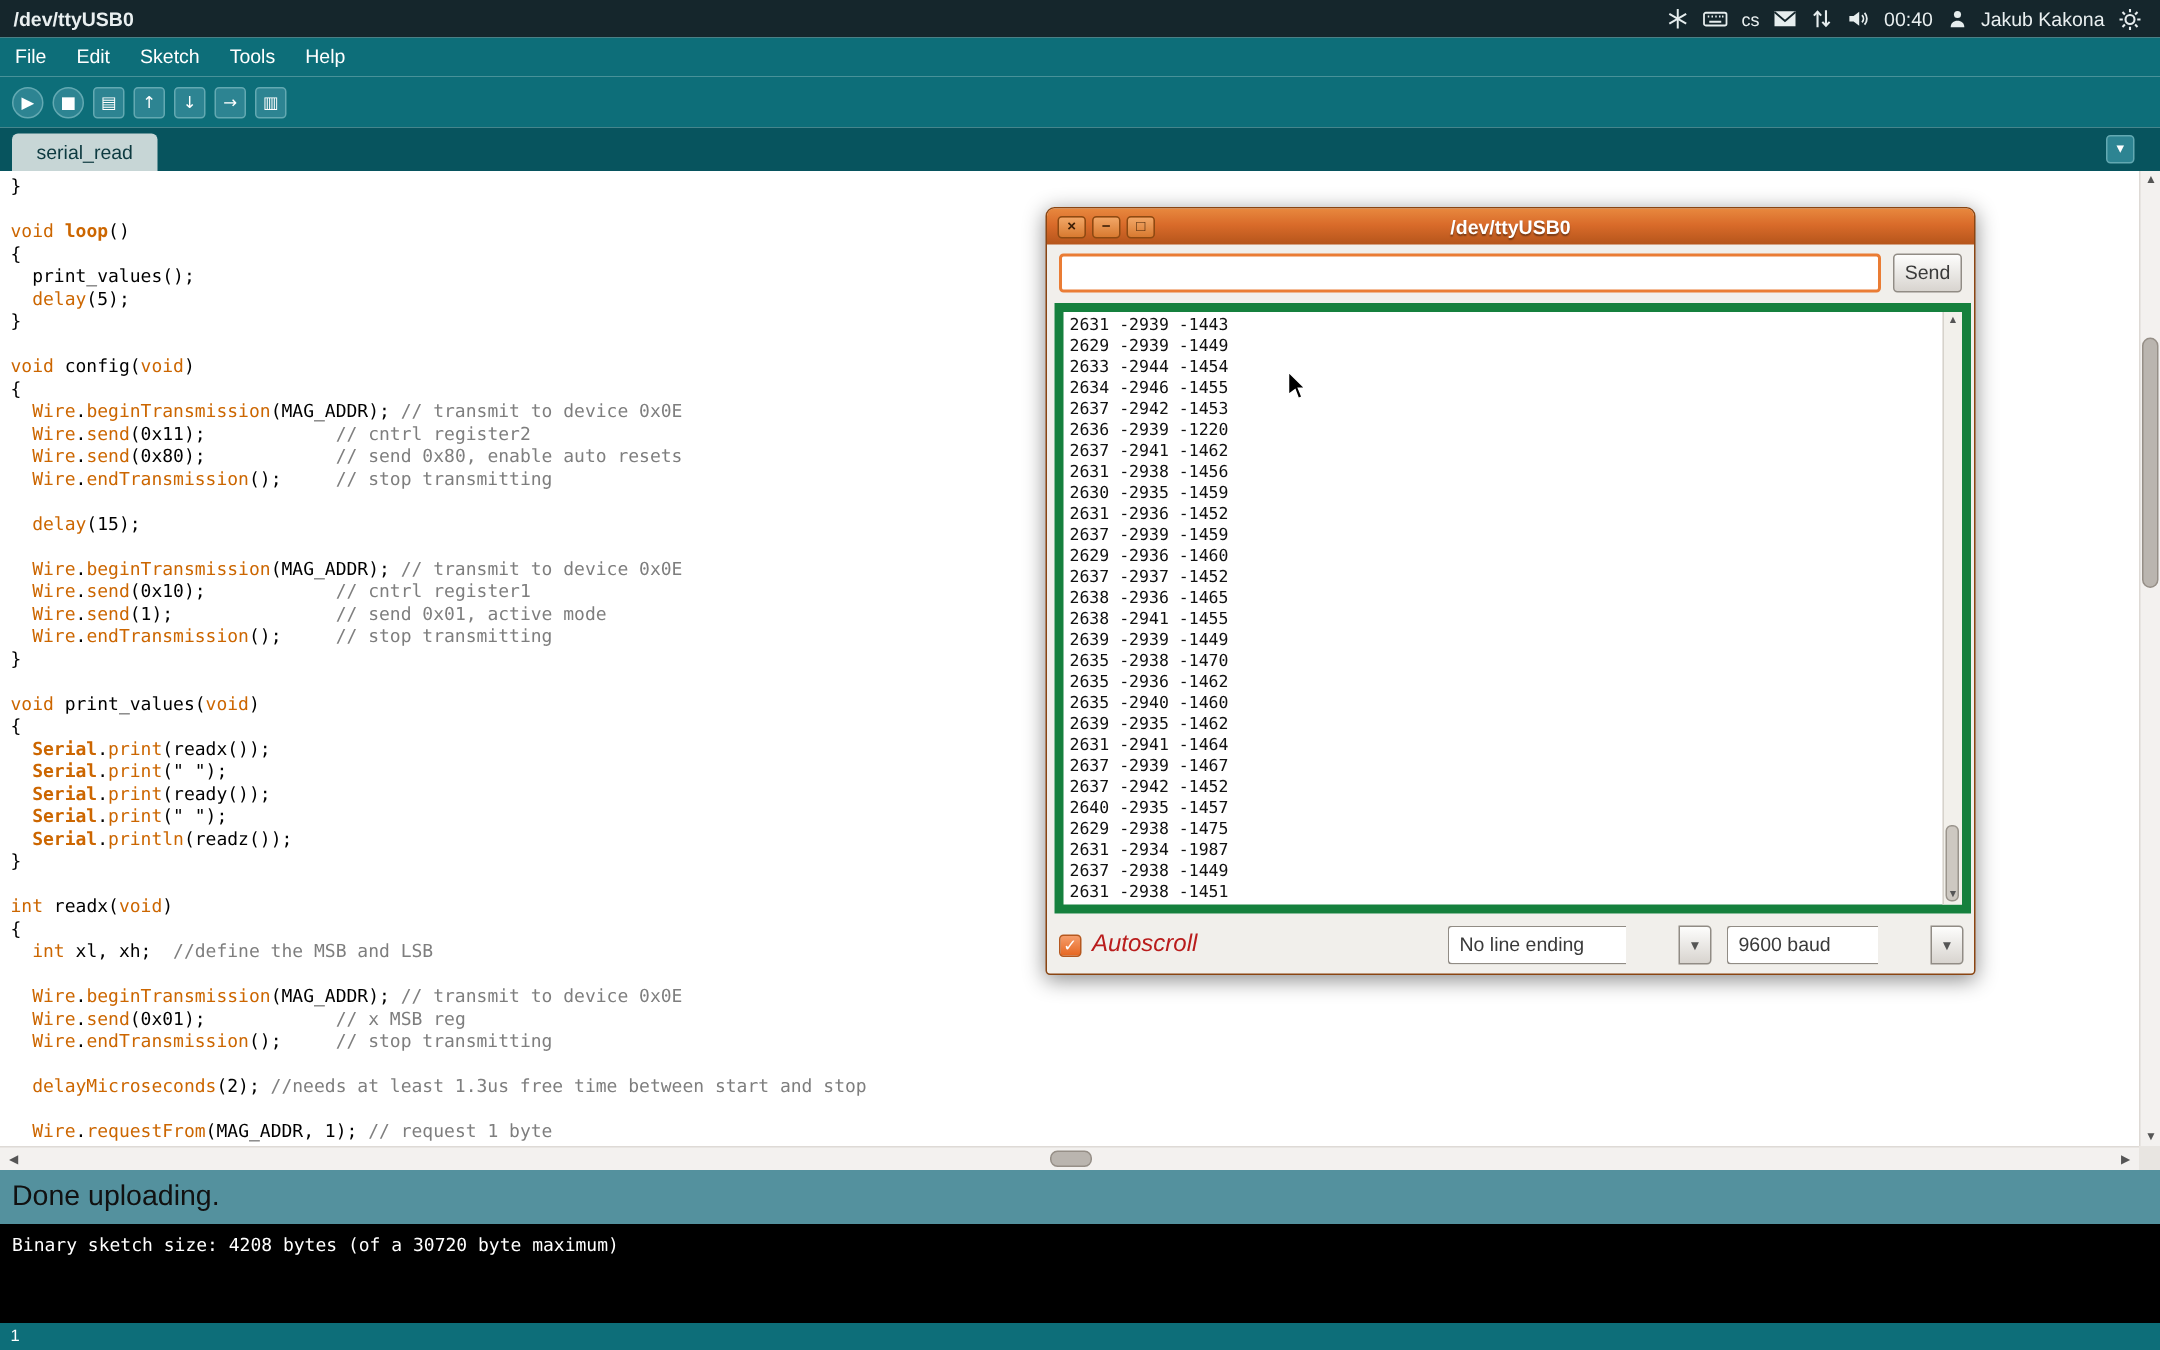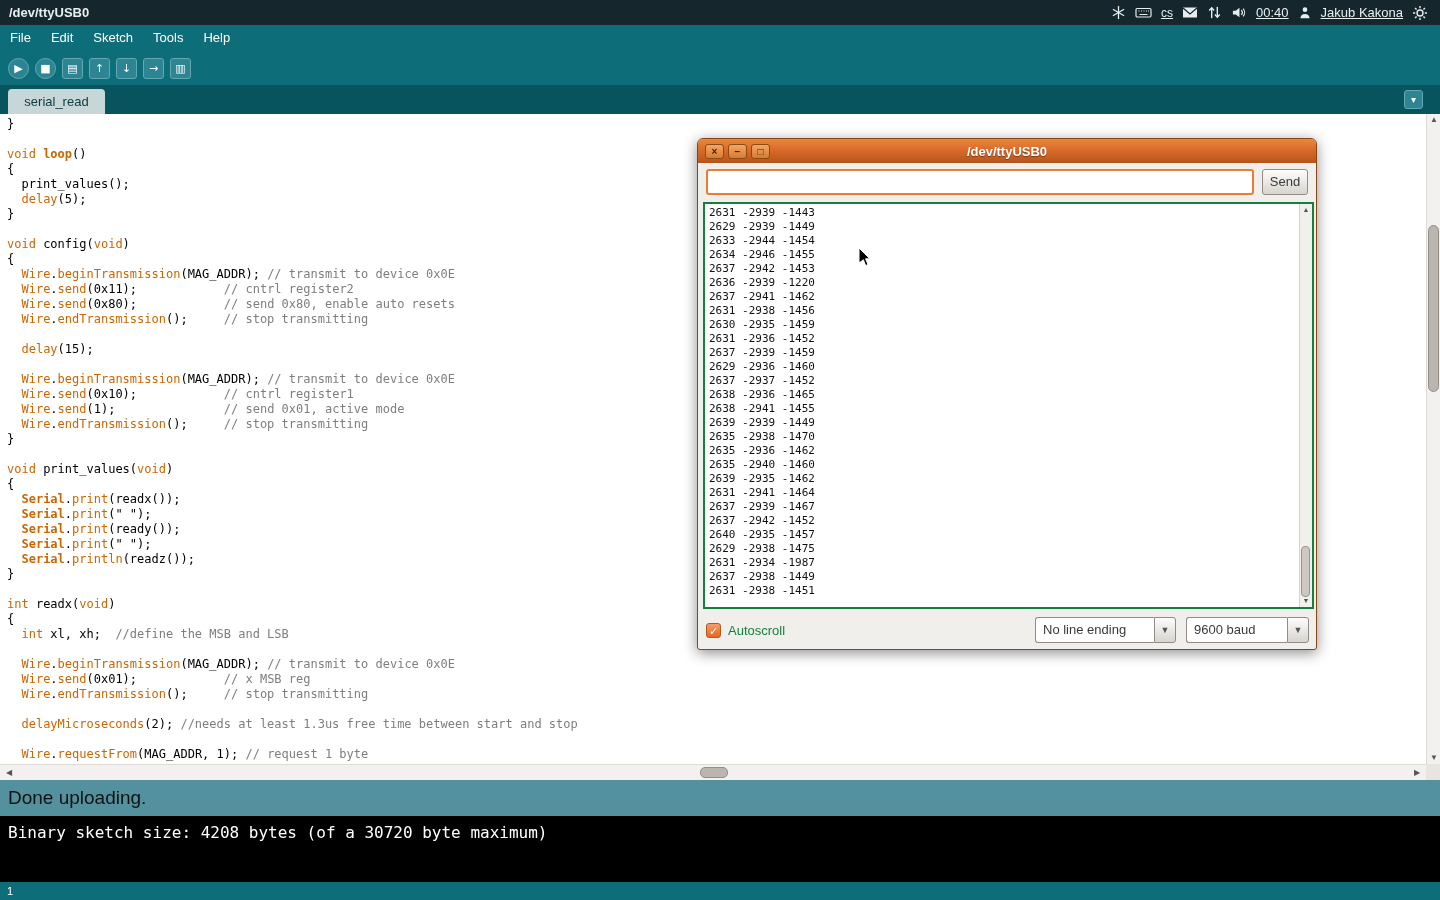--- a/index.html
+++ b/index.html
@@ -10,21 +10,21 @@
   }
   body { font-family:"Liberation Sans","DejaVu Sans",sans-serif; background:#333; }
   #screen{ position:relative; width:1440px; height:900px; background:#fff; overflow:hidden; }
 
   
   .top-panel{ position:absolute; left:0; top:0; width:1440px; height:25px; background:var(--panel-dark);
     display:flex; align-items:center; color:#e9eff0; font-size:13px; }
   .top-panel .app-title{ padding-left:9px; font-weight:bold; }
   .tray{ margin-left:auto; display:flex; align-items:center; gap:9px; padding-right:12px; }
   .tray svg{ display:block; }
-  .tray .txt{ font-size:13px;text-decoration:underline; }
+  .tray .txt{ font-size:13px; }
   .tray .small{ font-size:12px; }
 
   
   .menu-bar{ position:absolute; left:0; top:25px; width:1440px; height:26px; background:var(--teal);
     display:flex; align-items:center; color:#fff; font-size:13px; }
   .menu-item{ padding:0 10px; line-height:26px; cursor:default; }
   .toolbar{ position:absolute; left:0; top:51px; width:1440px; height:34px; background:var(--teal);
     display:flex; align-items:center; gap:6px; padding-left:8px; }
   .tb-btn{ width:21px; height:21px; background:var(--btn-teal); border:1px solid var(--btn-teal-border);
     color:#fff; font-size:11px; line-height:19px; text-align:center; font-family:"DejaVu Sans",sans-serif; }
@@ -56,55 +56,55 @@
   .hscroll .arrow{ position:absolute; top:0; width:14px; height:16px; color:#555; font-size:8px; text-align:center; line-height:16px;}
   .hscroll .left{ left:2px; } .hscroll .right{ right:2px; }
   .hscroll .thumb{ position:absolute; left:700px; top:2px; width:28px; height:11px; background:#bab5af;
     border:1px solid #968f87; border-radius:5px; }
   .scroll-corner{ position:absolute; right:0; top:764px; width:14px; height:16px; background:#e8e5e1; }
 
   
   .status-bar{ position:absolute; left:0; top:780px; width:1440px; height:36px; background:var(--status-teal);
     color:#111; font-size:19px; line-height:36px; padding-left:8px; }
   .console{ position:absolute; left:0; top:816px; width:1440px; height:66px; background:#000; color:#fff;
-    font-family:"DejaVu Sans Mono","Liberation Mono",monospace; font-size:16px; padding:7px 8px; }
+    font-family:"DejaVu Sans Mono","Liberation Mono",monospace; font-size:12px; padding:7px 8px; }
   .footer-strip{ position:absolute; left:0; top:882px; width:1440px; height:18px; background:var(--teal);
     color:#fff; font-size:11px; line-height:18px; padding-left:7px; }
 
   
   .serial-win{ position:absolute; left:697px; top:138px; width:620px; height:512px; background:var(--gtk-bg);
     border:1px solid #8a4512; border-radius:6px 6px 3px 3px; box-shadow:0 3px 14px rgba(0,0,0,.45); z-index:10; }
   .titlebar{ position:absolute; left:0; top:0; right:0; height:24px; border-radius:5px 5px 0 0;
     background:linear-gradient(#e8883e, var(--win-orange) 45%, var(--win-orange-dark)); display:flex; align-items:center; }
   .titlebar .title{ position:absolute; left:0; right:0; text-align:center; color:#fff; font-weight:bold; font-size:13px;
     text-shadow:0 1px 1px rgba(0,0,0,.4); }
   .win-btns{ display:flex; gap:4px; padding-left:7px; z-index:2; }
   .win-btn{ width:19px; height:15px; border-radius:3px; background:linear-gradient(#f2a767,#d87a30);
     border:1px solid #8d4a12; color:#3c1e06; font-size:10px; line-height:13px; text-align:center; font-weight:bold; }
   .input-row{ position:absolute; left:8px; right:8px; top:30px; height:27px; display:flex; gap:8px; }
   .serial-input{ flex:1; height:26px; border:2px solid #ea7c34; border-radius:3px; background:#fff; outline:none;
     font-size:13px; padding:0 5px; }
   .gtk-btn{ height:26px; background:linear-gradient(#fdfdfc,#d8d4cf); border:1px solid #918c85; border-radius:3px;
     color:#3a3a3a; font-size:13px; text-align:center; }
   .send-btn{ width:46px; line-height:24px; }
   .serial-output{ position:absolute; left:5px; top:63px; width:611px; height:407px; background:#fff;
-    border:2px solid #15803d; display:flex; }
+    border:6px solid #15803d; display:flex; }
   .serial-pre{ flex:1; overflow:hidden; padding:2px 4px; }
   .serial-line{ white-space:pre; font-family:"DejaVu Sans Mono","Liberation Mono",monospace; font-size:11px;
     line-height:14px; color:#111; }
   .out-sb{ position:relative; width:13px; background:#f2f0eb; border-left:1px solid #d6d2cb; }
   .out-sb .arrow{ position:absolute; left:0; width:12px; height:12px; color:#555; font-size:7px; text-align:center; line-height:12px; }
   .out-sb .up{ top:0; } .out-sb .down{ bottom:0; }
   .out-sb .thumb{ position:absolute; left:1px; top:342px; width:9px; height:51px; background:#cdc8c1;
     border:1px solid #9a948c; border-radius:4px; }
   .controls-row{ position:absolute; left:8px; right:7px; top:475px; height:32px; display:flex; align-items:center; }
   .checkbox{ width:15px; height:15px; border-radius:3px; background:linear-gradient(#f59d6b,#e66722);
     border:1px solid #b5581f; color:#fff; font-size:11px; line-height:14px; text-align:center; }
-  .cb-label{ font-size:13px; color:#15803d; margin-left:7px; }
-  .combo{ display:flex; margin-left:10px; }
+  .cb-label{ font-size:16px; color:#b91c1c; margin-left:7px;font-style:italic; }
+  .combo{ display:flex; margin-left:10px;gap:35px; }
   .combo.first{ margin-left:auto; }
   .combo-entry{ height:26px; background:#fff; border:1px solid #918c85; border-right:none; border-radius:3px 0 0 3px;
     font-size:13px; color:#3a3a3a; line-height:24px; padding:0 7px; }
   .combo-btn{ width:22px; border-radius:0 3px 3px 0; line-height:24px; font-size:9px; color:#555; }
   .w1{ width:119px; } .w2{ width:101px; }
 
   .cursor{ position:absolute; left:858px; top:247px; z-index:50; }
 </style>
 </head>
 <body>

